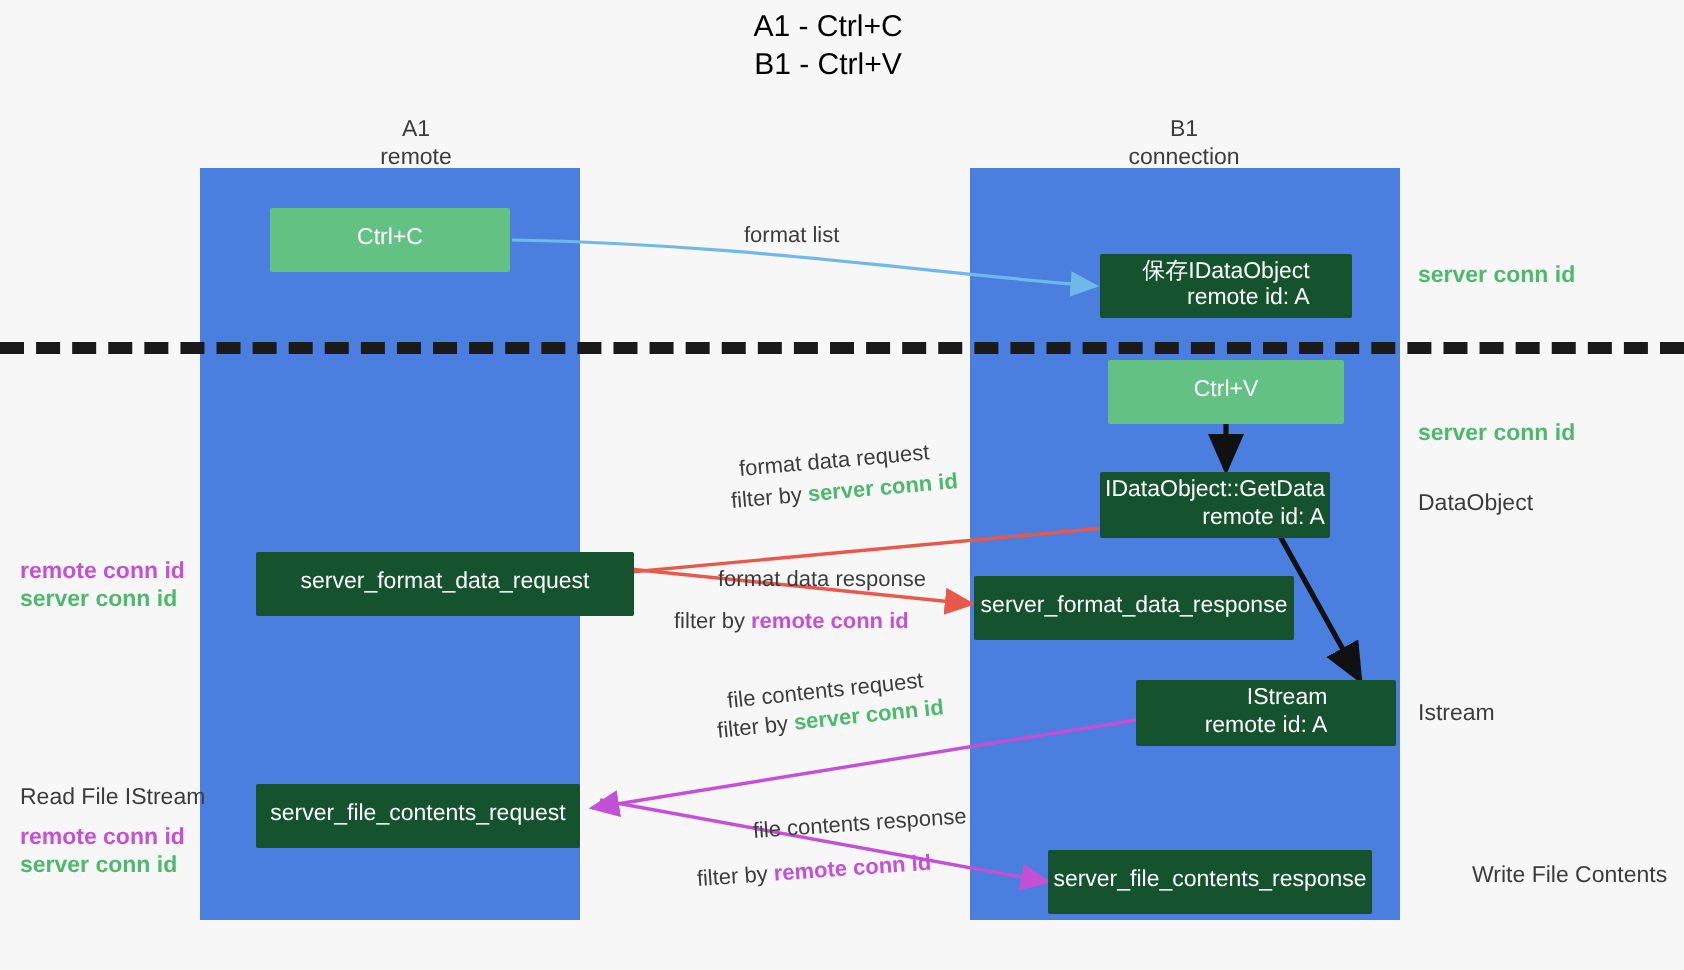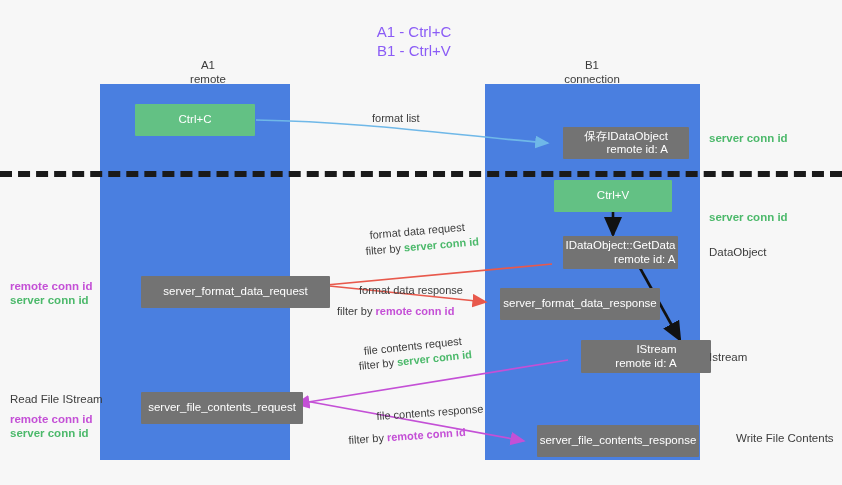--- a/index.html
+++ b/index.html
@@ -5,22 +5,22 @@
   * { box-sizing: border-box; margin: 0; padding: 0; }
   html, body {
     width: 842px; height: 485px;
     background: #f7f7f7;
     font-family: "Liberation Sans", sans-serif;
     overflow: hidden;
   }
   #stage { position: relative; width: 842px; height: 485px; }
 
   .title {
-    position: absolute; left: 0; top: 22px; width: 828px;
-    text-align: center; font-size: 15px; color: #8b5cf6; line-height: 19px;
+    position: absolute; left: 0; top: 4px; width: 828px;
+    text-align: center; font-size: 15px; color: #000000; line-height: 19px;
     white-space: pre-line;
   }
 
   .col-head {
     position: absolute; text-align: center; font-size: 11.5px;
     color: #3c3c3c; line-height: 14px; white-space: pre-line;
   }
 
   .lane {
     position: absolute; background: #4a7fe0; top: 84px; height: 376px;
@@ -29,21 +29,21 @@
   .lane.b { left: 485px; width: 215px; }
 
   .node {
     position: absolute; display: flex; flex-direction: column;
     align-items: center; justify-content: center;
     font-size: 11.5px; color: #ffffff; line-height: 13.5px;
     text-align: right; border-radius: 1px; white-space: pre-line;
     padding: 16px 4px;
   }
   .node.green { background: #63c184; }
-  .node.orange { background: #737373; margin-left: 13px; }
+  .node.orange { background: #14532d; }
 
   .dashline {
     position: absolute; left: 0; top: 171px; width: 842px; height: 0;
     border-top: 6px dashed #1a1a1a;
   }
 
   .side-label {
     position: absolute; font-size: 11.5px; line-height: 14px;
     white-space: pre-line; font-weight: bold;
   }

